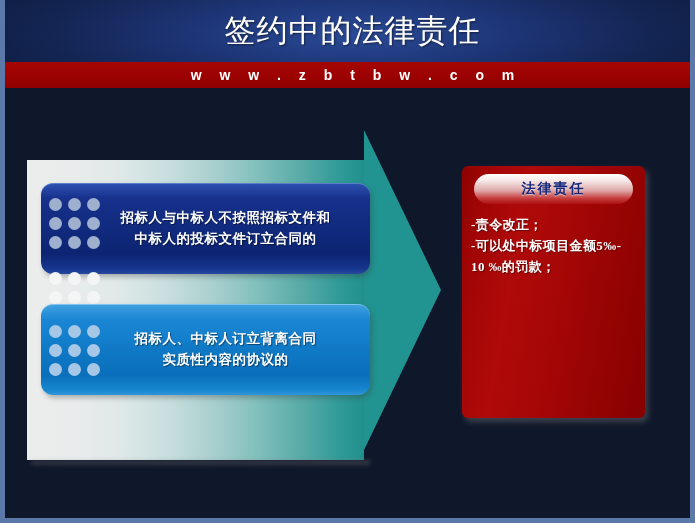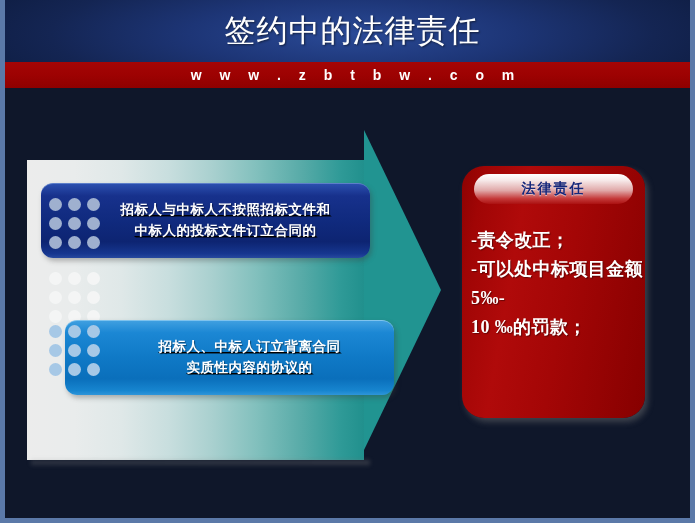--- a/index.html
+++ b/index.html
@@ -118,60 +118,58 @@
 
   #dots-box1 { left: 44px; top: 198px; }
   #dots-mid  { left: 44px; top: 272px; }
   #dots-box2 { left: 44px; top: 325px; }
 
   
   .blue-box {
     position: absolute;
     left: 36px;
     width: 329px;
-    height: 75px;
+    height: 91px;
     border-radius: 12px;
     box-sizing: border-box;
     display: flex;
     align-items: center;
     justify-content: center;
     box-shadow: 2px 3px 5px rgba(60,60,60,0.35);
-    text-decoration: underline;
   }
   #box-1 {
     top: 183px;
     background: linear-gradient(180deg, #2b4fae 0%, #17318c 16%, #102a7e 50%, #0d2472 78%, #16368f 94%, #27499f 100%);
     border-top: 1px solid #5c7ec9;
   }
   #box-2 {
-    top: 320px;
+    top: 304px;
     background: linear-gradient(180deg, #3f9fe0 0%, #1b87d4 16%, #0f79c6 50%, #0a6fbb 78%, #1785cf 94%, #2e95da 100%);
     border-top: 1px solid #7fc3ee;
-    margin-left: 24px;
   }
   .blue-box-text {
     color: #ffffff;
     font-family: "Liberation Serif", "DejaVu Serif", serif;
     font-size: 13.5px;
     font-weight: bold;
     line-height: 1.55;
     text-align: center;
     letter-spacing: 0.5px;
     text-shadow: 1px 1px 1px rgba(0,0,0,0.45);
     padding-left: 46px;
     padding-right: 6px;
     white-space: pre-line;
   }
 
   
   .red-card {
     position: absolute;
     left: 457px; top: 166px;
     width: 183px; height: 252px;
-    border-radius: 22px;
+    border-radius: 6px;
     background: linear-gradient(100deg,
        #8c0202 0%, #a00505 10%, #b00a0a 30%, #a40606 55%, #950303 78%, #860000 100%);
     box-shadow: 3px 4px 6px rgba(120,120,120,0.45);
     box-sizing: border-box;
     overflow: hidden;
   }
   .red-card-header {
     position: absolute;
     left: 12px; top: 8px;
     width: 159px; height: 30px;
@@ -189,27 +187,26 @@
     letter-spacing: 2px;
     text-shadow: 0 1px 0 rgba(255,255,255,0.5);
     white-space: nowrap;
   }
   .red-card-body {
     position: absolute;
     left: 9px; top: 48px;
     width: 172px;
     color: #ffffff;
     font-family: "Liberation Serif", "DejaVu Serif", serif;
-    font-size: 18px;
+    font-size: 13px;
     font-weight: bold;
     line-height: 1.62;
     letter-spacing: 0.4px;
     text-shadow: 1px 1px 1px rgba(0,0,0,0.4);
     white-space: pre-line;
-    margin-top: 12px;
   }
 </style>
 </head>
 <body>
 
 <div id="slide">
 
   <div class="header-band"></div>
   <div class="header-title">签约中的法律责任</div>
 

